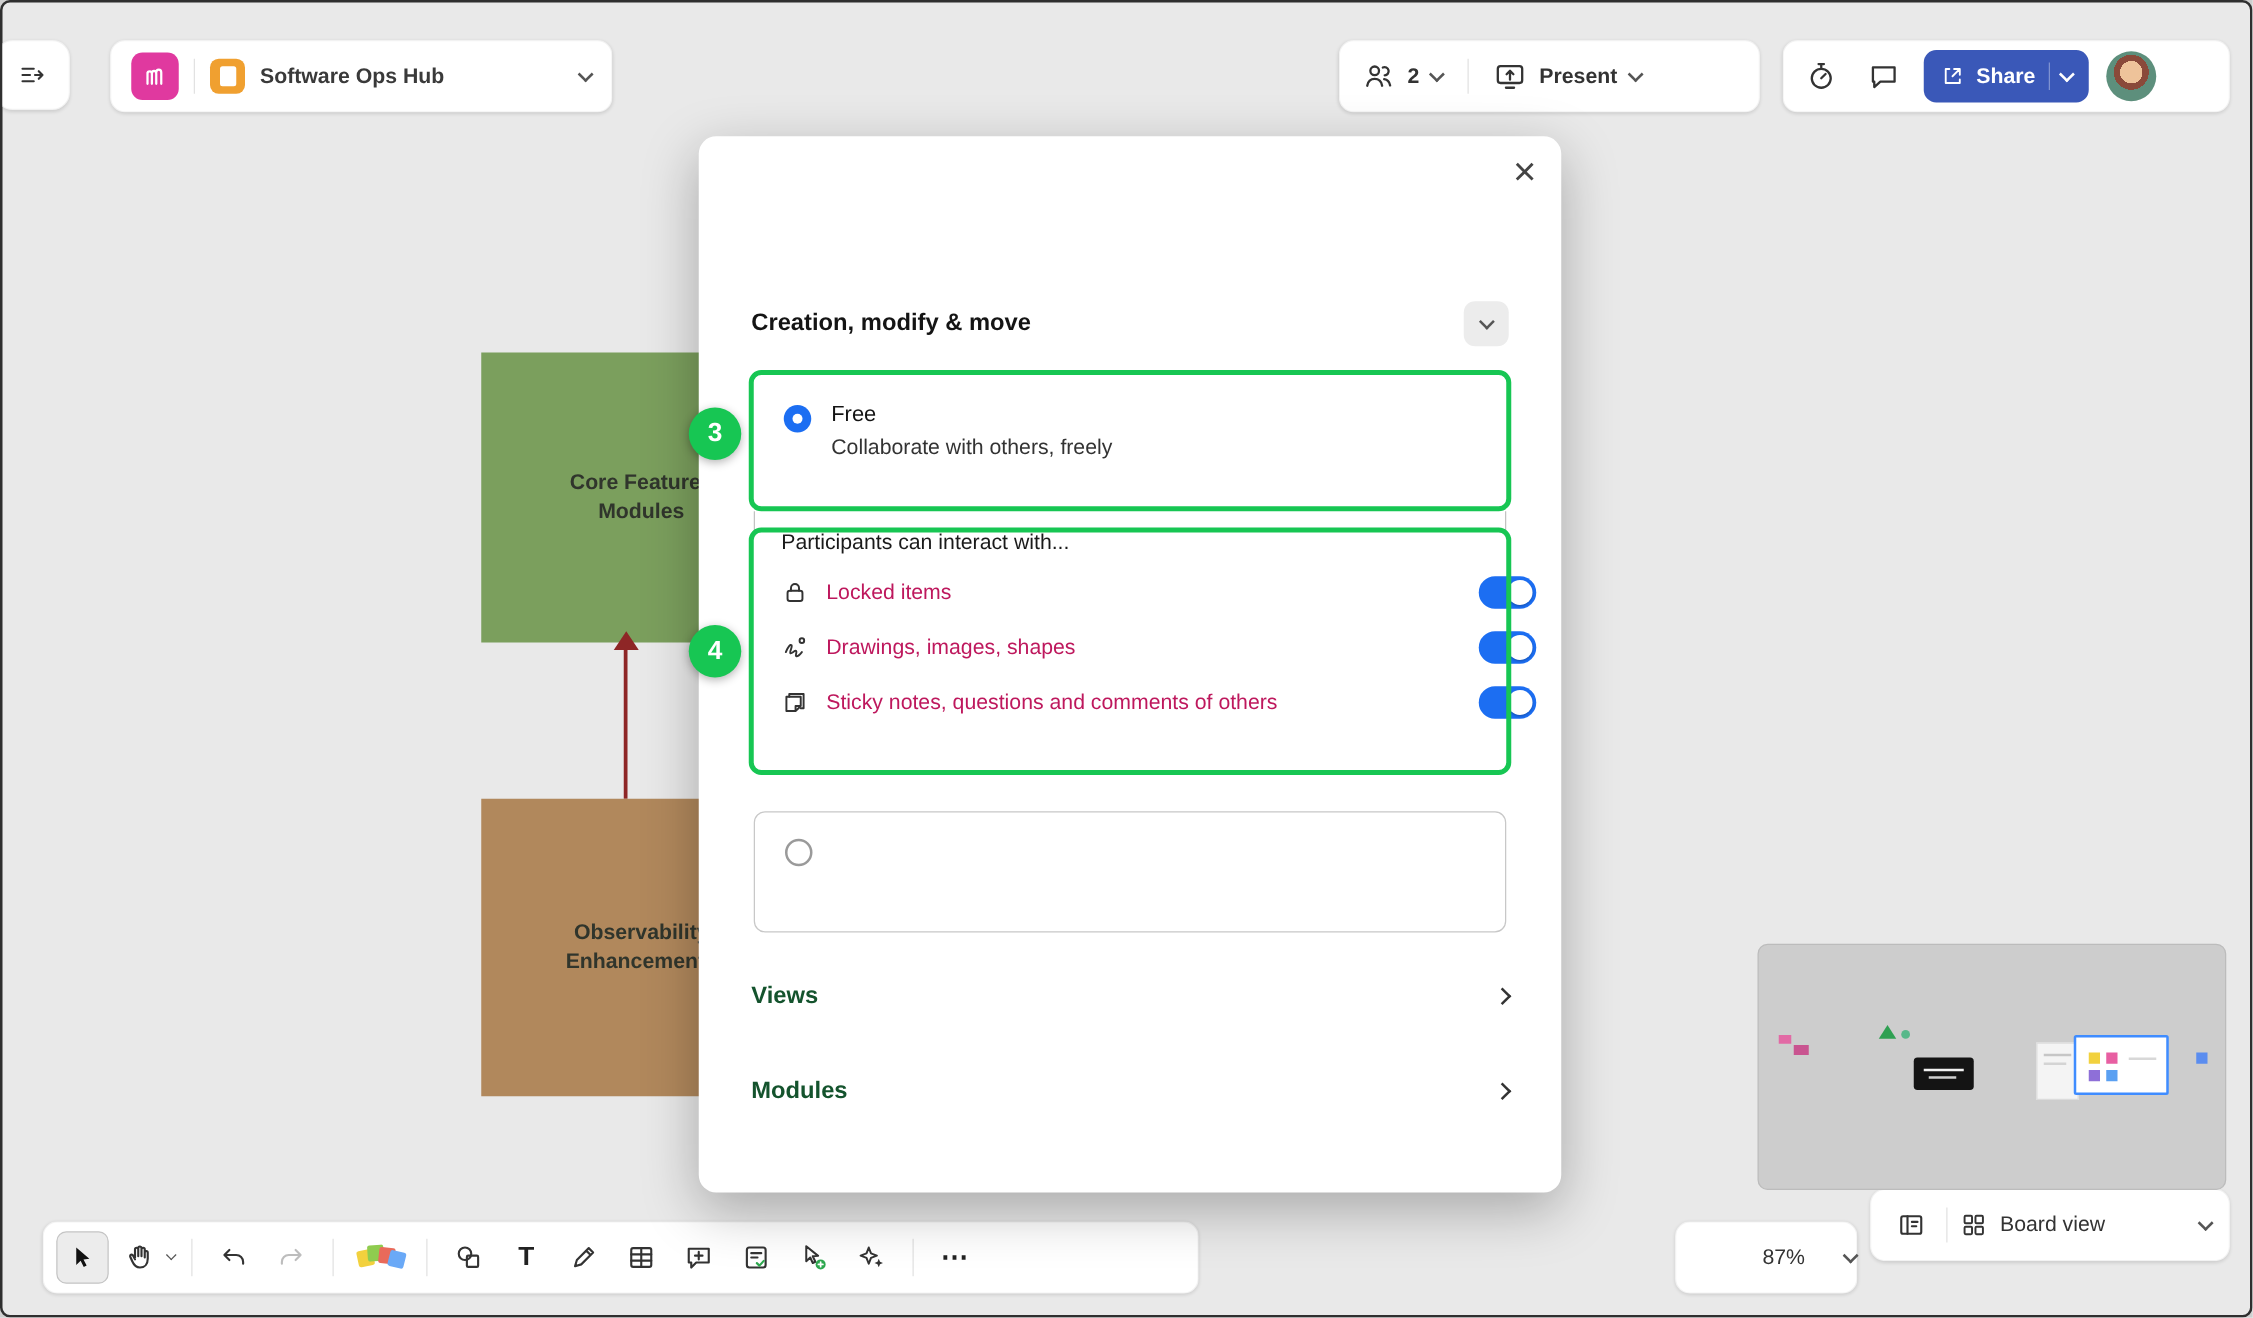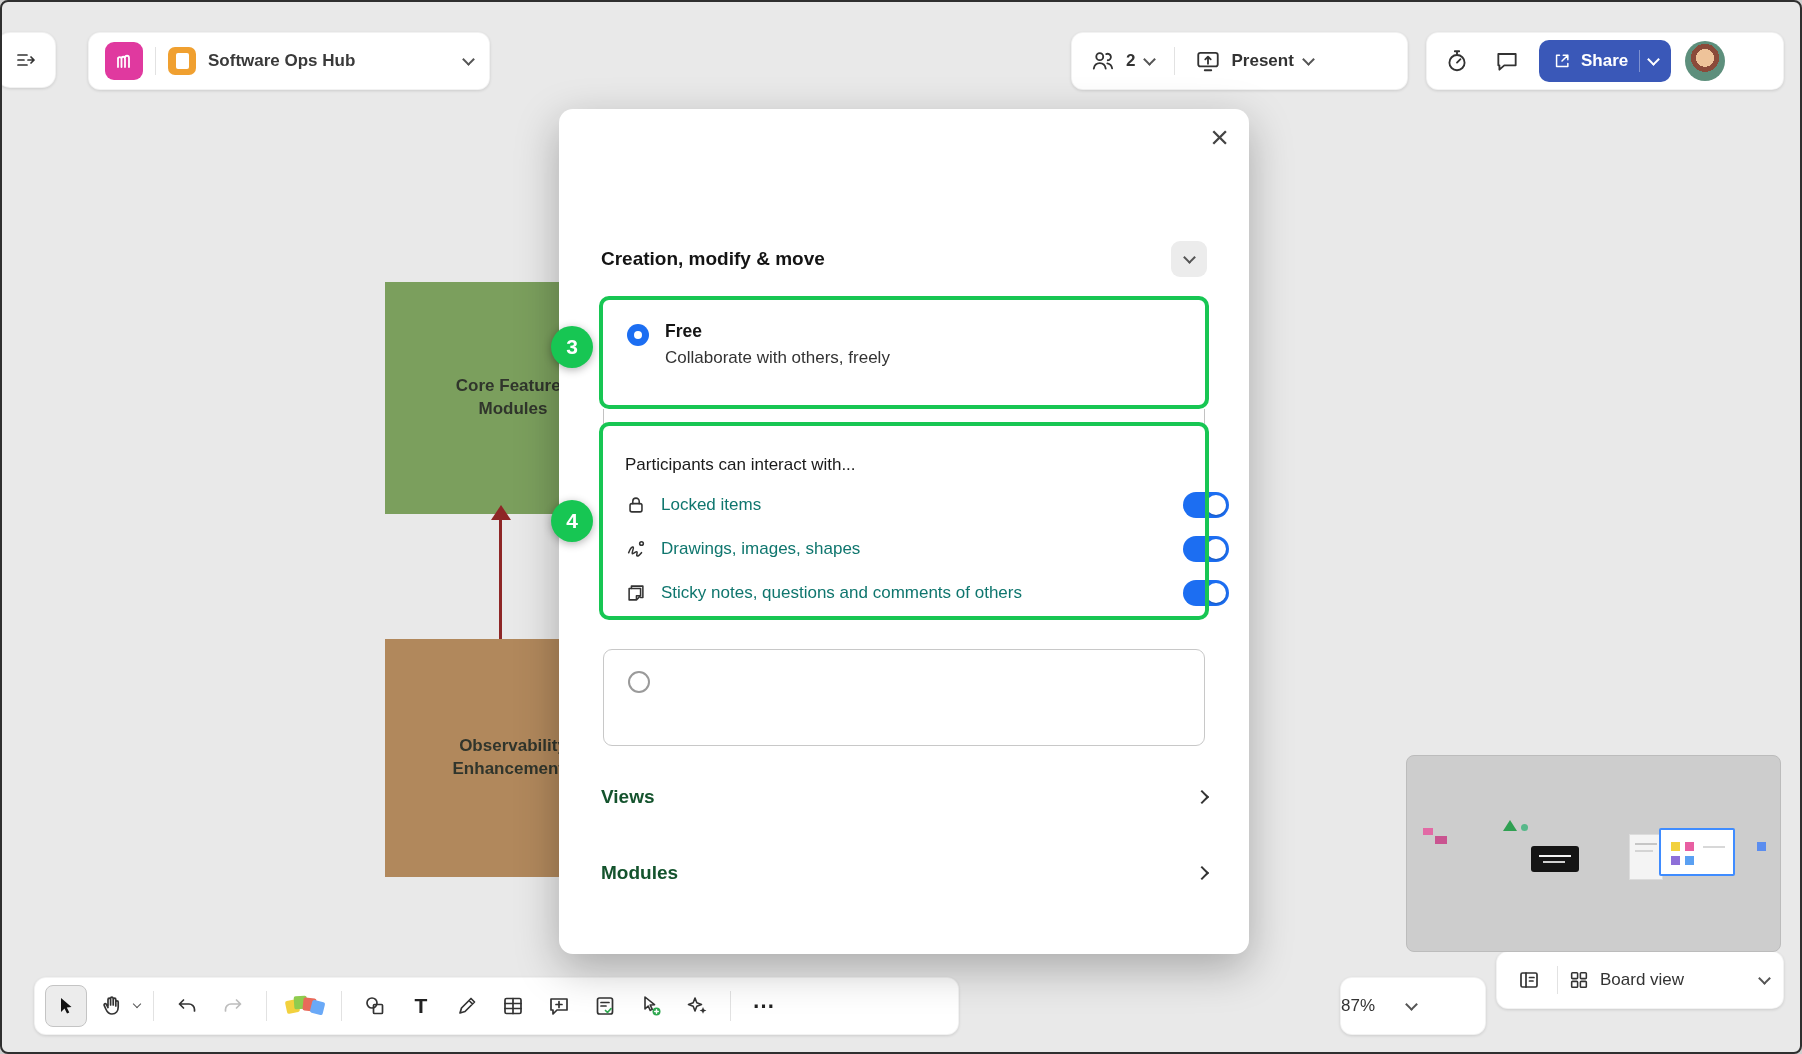--- a/index.html
+++ b/index.html
@@ -55,29 +55,29 @@
   .section-row{position:absolute;left:42px;top:130px;width:606px;height:40px;display:flex;align-items:center;justify-content:space-between}
   .section-row .label{font-size:19px;font-weight:bold;color:#141414}
   .sq-btn{width:36px;height:36px;border-radius:9px;background:#ececec;display:flex;align-items:center;justify-content:center;cursor:pointer}
 
   .option-card{position:absolute;display:flex;gap:16px;align-items:flex-start;background:#fff}
   #card-free{left:44px;top:192px;width:602px;height:104px;padding:20px 24px}
   #card-controlled{left:44px;top:540px;width:602px;height:97px;padding:18px 24px;border:1px solid #c8c8c8;border-radius:9px}
   .radio{width:22px;height:22px;border-radius:50%;border:2px solid #9a9a9a;background:#fff;margin-top:3px;flex:none;cursor:pointer}
   .radio.selected{border:none;background:var(--blue);position:relative}
   .radio.selected::after{content:"";position:absolute;inset:7px;background:#fff;border-radius:50%}
-  .opt-label{font-size:17.5px;font-weight:bold;color:#141414;margin-bottom:6px}
+  .opt-label{font-size:17.5px;font-weight:normal;color:#141414;margin-bottom:6px}
   .opt-desc{font-size:17px;color:#333}
 
   .connector{position:absolute;left:44px;top:300px;width:602px;height:17px;
              border-left:1px solid #c2c2c2;border-right:1px solid #c2c2c2}
-  .interact-panel{position:absolute;left:44px;top:330px;width:648px;height:190px;padding:16px 22px 5px}
+  .interact-panel{position:absolute;left:44px;top:299px;width:648px;height:190px;padding:16px 22px 5px}
   .interact-title{font-size:17px;color:#1a1a1a;margin-bottom:8px}
   .interact-row{display:flex;align-items:center;gap:14px;height:44px}
-  .interact-row .lbl{font-size:17px;color:#0f766e;flex:1}
+  .interact-row .lbl{font-size:17px;color:#be185d;flex:1}
   .toggle{width:46px;height:26px;border-radius:13px;background:#c9c9c9;position:relative;flex:none;cursor:pointer}
   .toggle::after{content:"";position:absolute;width:20px;height:20px;border-radius:50%;background:#fff;top:3px;left:3px;
                  box-shadow:0 1px 2px rgba(0,0,0,.25)}
   .toggle.on{background:var(--blue)}
   .toggle.on::after{left:23px}
 
   .anno{position:absolute;border:4px solid var(--green);border-radius:10px;pointer-events:none;z-index:20}
   #anno-free{left:40px;top:187px;width:610px;height:113px}
   #anno-interact{left:40px;top:313px;width:610px;height:198px}
   .badge{position:absolute;width:42px;height:42px;border-radius:50%;background:var(--green);color:#fff;
@@ -104,21 +104,21 @@
   .palette i{position:absolute;width:13px;height:13px;border-radius:2px}
   .palette .p1{left:0;top:9px;background:#f2d13e;transform:rotate(-12deg)}
   .palette .p2{left:8px;top:5px;background:#8fcc4f;transform:rotate(-4deg)}
   .palette .p3{left:17px;top:7px;background:#e96a5a;transform:rotate(6deg)}
   .palette .p4{left:25px;top:10px;background:#6aa9f7;transform:rotate(14deg)}
 
   
   #minimap{position:absolute;left:1404px;top:753px;width:375px;height:197px;background:#cdcdcd;
            border:1px solid #bcbcbc;border-radius:8px;z-index:4}
   #minimap .mm{position:absolute}
-  #zoom-pill{left:1338px;top:975px;width:146px;height:58px;justify-content:flex-start;gap:32px;font-size:17px;color:#333;cursor:pointer}
+  #zoom-pill{left:1338px;top:975px;width:146px;height:58px;justify-content:flex-end;gap:32px;font-size:17px;color:#333;cursor:pointer}
   #view-pill{left:1494px;top:949px;width:288px;height:58px;padding:0 14px;gap:10px;font-size:17px;color:#333}
   #view-pill .label{font-weight:normal}
 </style>
 </head>
 <body>
 
 <div class="screen">
 
   <div class="shape" id="shape-green">
     <span>Core Features Modules</span>

